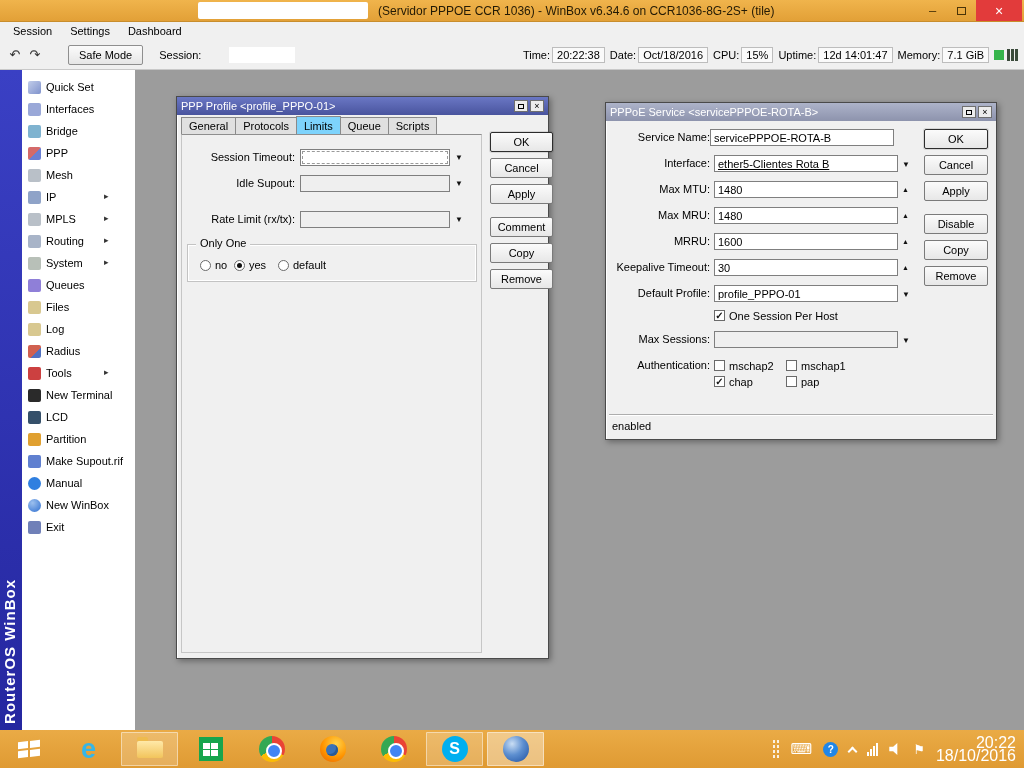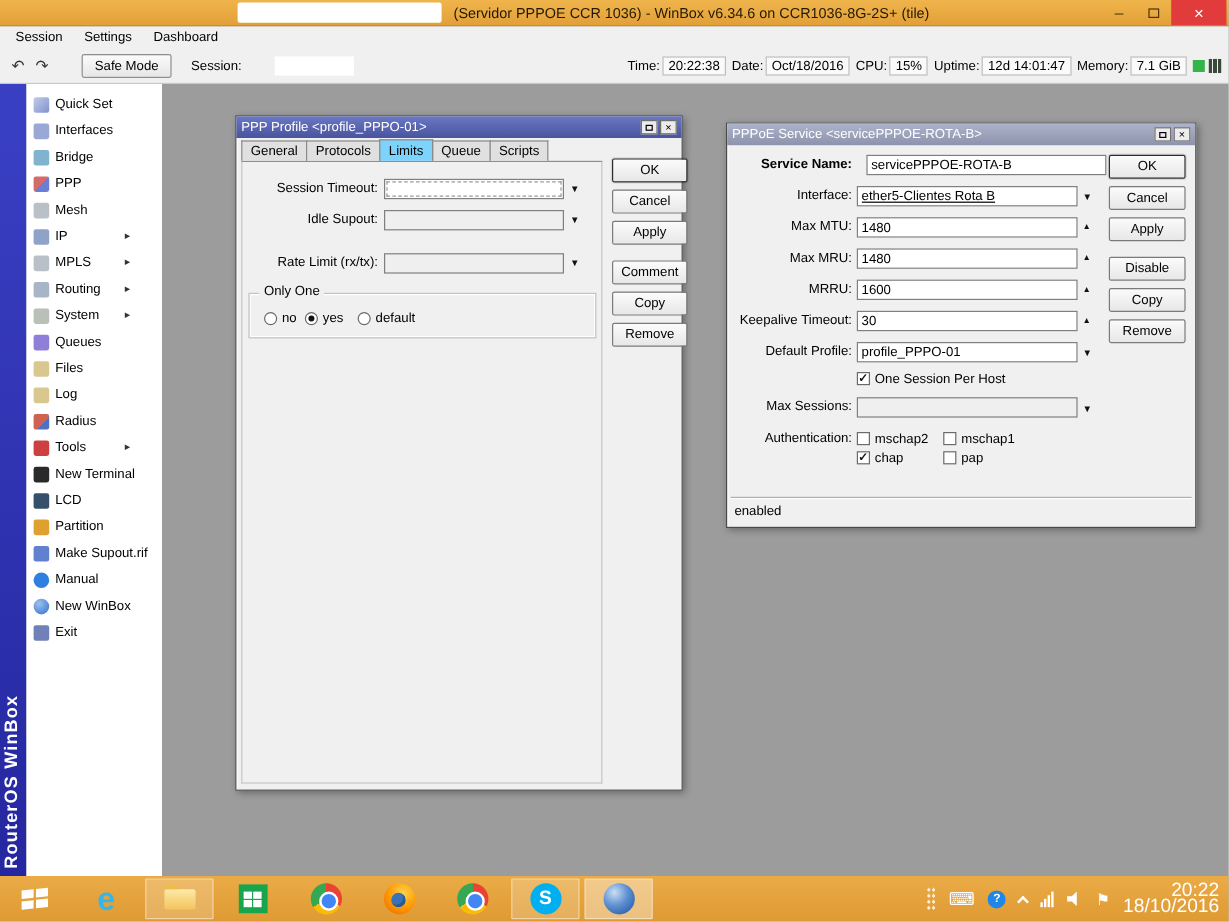--- a/index.html
+++ b/index.html
@@ -298,21 +298,21 @@
     <div class="side-item">
         <span class="sicon ic19"></span>
         <span class="slabel">New WinBox</span>
       </div>
     <div class="side-item">
         <span class="sicon ic20"></span>
         <span class="slabel">Exit</span>
       </div>
   </div>
 
-  <div class="dialog" style="left:196px; top:96px; width:373px; height:563px;">
+  <div class="dialog" style="left:176px; top:96px; width:373px; height:563px;">
     <div class="dlg-title active">
       <span class="dlg-title-text">PPP Profile &lt;profile_PPPO-01&gt;</span>
       <span class="dlg-btns">
         <span class="dlg-btn">
             <span class="restore-glyph"></span>
           </span>
         <span class="dlg-btn">
             <span>×</span>
           </span>
       </span>
@@ -369,22 +369,22 @@
       <span class="dlg-btns">
         <span class="dlg-btn">
             <span class="restore-glyph"></span>
           </span>
         <span class="dlg-btn">
             <span>×</span>
           </span>
       </span>
     </div>
 
-    <span class="flabel" style="left:0; top:26px; width:104px;font-weight:bold;">Service Name:</span>
-    <input class="tinput" style="left: 116px; top: 26px; width: 200px;" readonly="" value="servicePPPOE-ROTA-B">
+    <span class="flabel" style="left:0; top:26px; width:104px;">Service Name:</span>
+    <input class="tinput" style="left: 104px; top: 26px; width: 184px;" readonly="" value="servicePPPOE-ROTA-B">
 
     <span class="flabel" style="left:0; top:52px; width:104px;">Interface:</span>
     <input class="tinput" style="left: 108px; top: 52px; width: 184px; text-decoration: underline;" readonly="" value="ether5-Clientes Rota B">
     <span class="ddarrow" style="left:296px; top:58px;">▼</span>
 
     <span class="flabel" style="left:0; top:78px; width:104px;">Max MTU:</span>
     <input class="tinput" style="left: 108px; top: 78px; width: 184px;" readonly="" value="1480">
     <span class="spinup" style="left:296px; top:83px;">▲</span>
 
     <span class="flabel" style="left:0; top:104px; width:104px;">Max MRU:</span>

